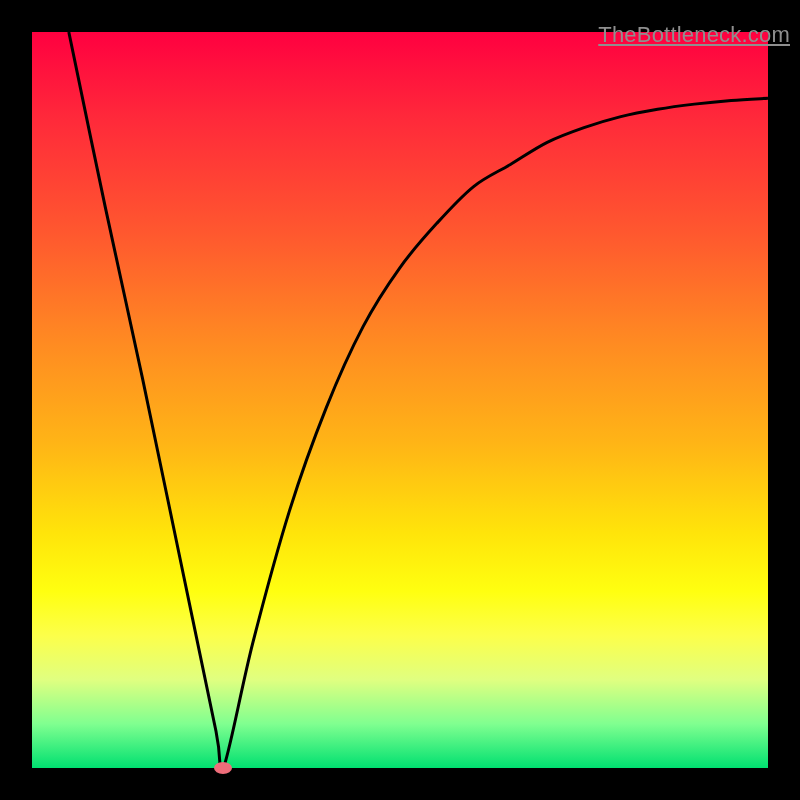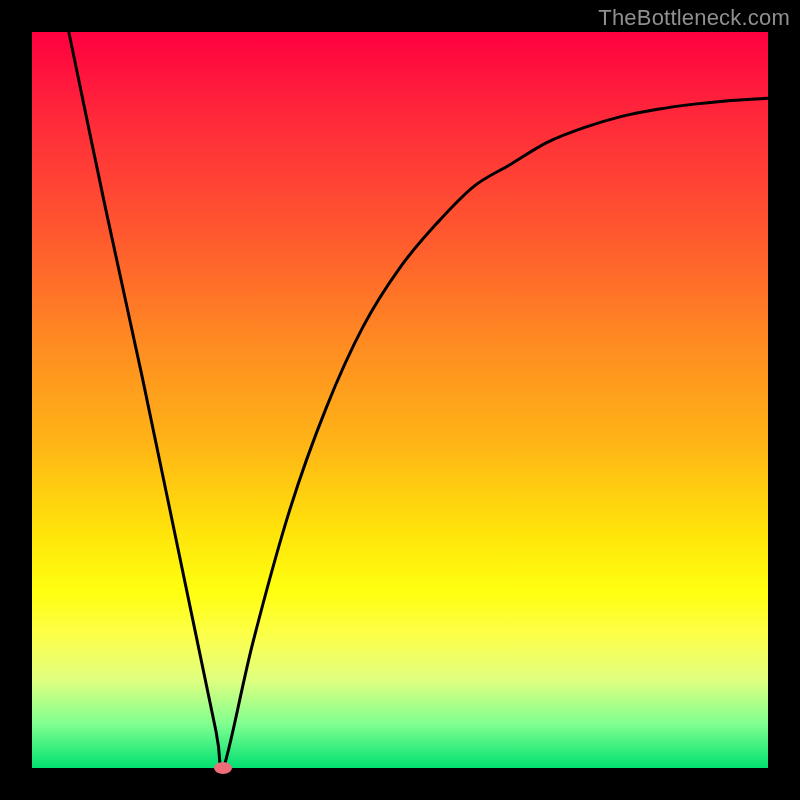--- a/index.html
+++ b/index.html
@@ -51,26 +51,27 @@
   .marker {
     position: absolute;
     width: 18px;
     height: 12px;
     border-radius: 50% / 50%;
     background: #ef6d7a;
     transform: translate(-50%, -50%);
   }
   .watermark {
     position: absolute;
-    top: 5px;
+    top: 22px;
     right: 10px;
     font-family: Arial, Helvetica, sans-serif;
     font-size: 22px;
     color: #8f8f8f;
     letter-spacing: 0.2px;
+    text-decoration: underline;
   }
 </style>
 </head>
 <body>
 <div class="container">
 
   <div class="plot-area">
     <div class="gradient-bg"></div>
 
     <svg class="curve-svg" viewBox="0 0 736 736" preserveAspectRatio="none">

